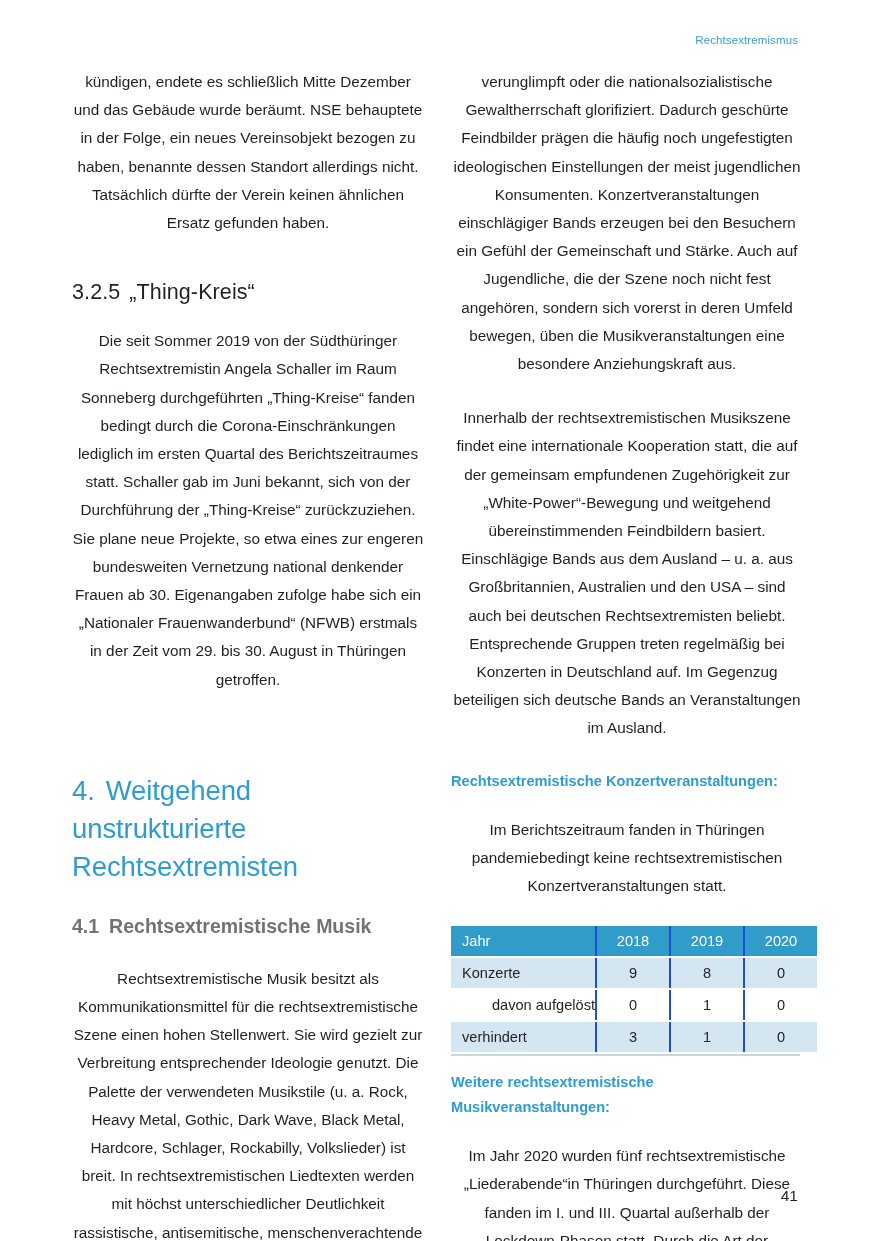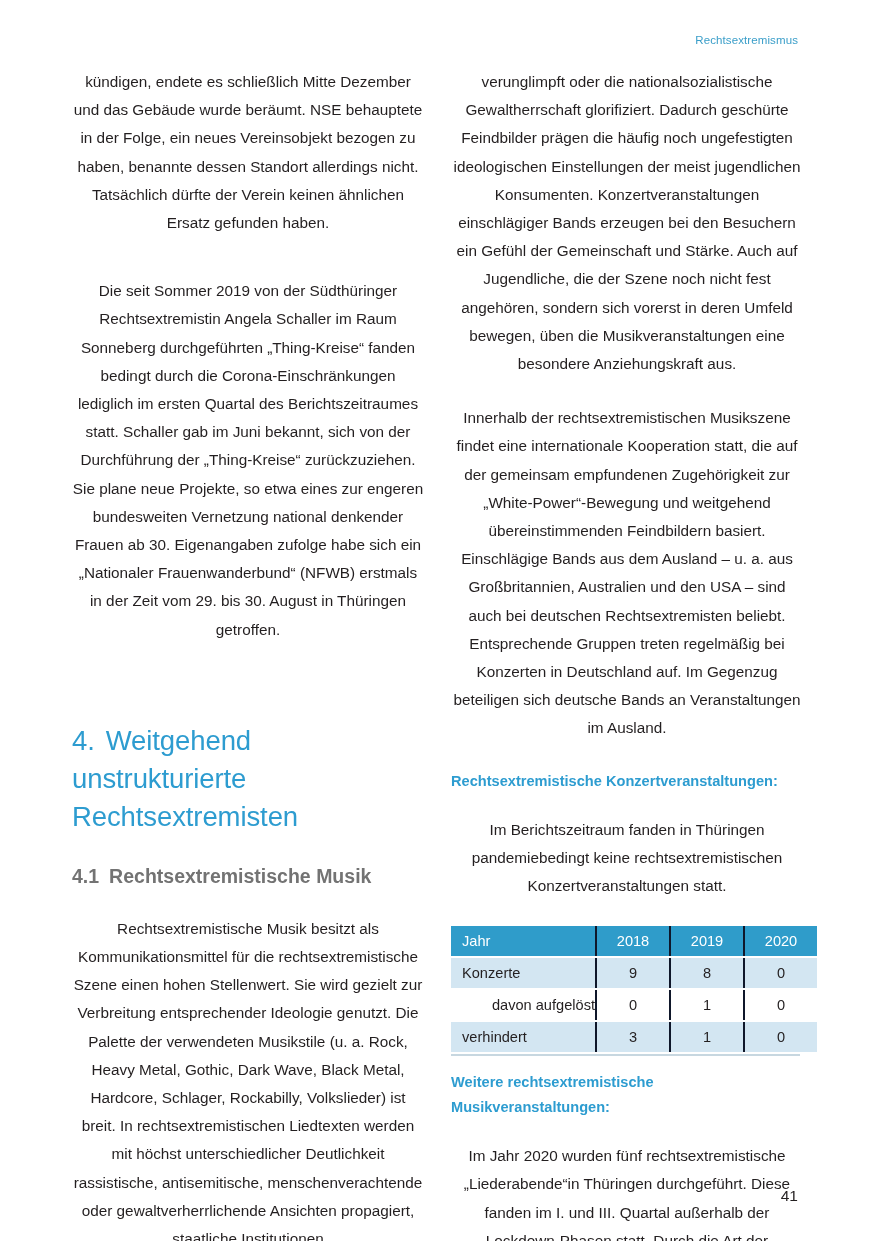--- a/index.html
+++ b/index.html
@@ -94,21 +94,21 @@
     margin: 6px 0 0 0;
     table-layout: fixed;
     font-size: 14.6px;
   }
   table.stats th,
   table.stats td {
     padding: 0;
     height: 30px;
     vertical-align: middle;
     font-weight: normal;
-    border-right: 2px solid #0f172a;
+    border-right: 2px solid #1d4ed8;
     border-bottom: 2px solid #ffffff;
   }
   table.stats th:last-child,
   table.stats td:last-child { border-right: none; }
   table.stats thead th {
     background: #2f9cca;
     color: #ffffff;
     border-bottom: 2px solid #ffffff;
   }
   table.stats .c-label { width: 133px; text-align: left; padding-left: 11px; }
@@ -144,20 +144,23 @@
 <div class="page">
 
   <div class="running-head">Rechtsextremismus</div>
 
   <div class="col col-left">
 
     <p class="body">kündigen, endete es schließlich Mitte Dezember und das Gebäude wurde beräumt. NSE behauptete in der Folge, ein neues Vereinsobjekt bezogen zu haben, benannte dessen Standort allerdings nicht. Tatsächlich dürfte der Verein keinen ähnlichen Ersatz gefunden haben.</p>
 
     <div class="spacer-small"></div>
 
+    <h3 class="sub-num">
+      <span class="num">3.2.5</span><span>„Thing-Kreis“</span>
+    </h3>
 
     <p class="body">Die seit Sommer 2019 von der Südthüringer Rechtsextremistin Angela Schaller im Raum Sonneberg durchgeführten „Thing-Kreise“ fanden bedingt durch die Corona-Einschränkungen lediglich im ersten Quartal des Berichtszeitraumes statt. Schaller gab im Juni bekannt, sich von der Durchführung der „Thing-Kreise“ zurückzuziehen. Sie plane neue Projekte, so etwa eines zur engeren bundesweiten Vernetzung national denkender Frauen ab 30. Eigenangaben zufolge habe sich ein „Nationaler Frauenwanderbund“ (NFWB) erstmals in der Zeit vom 29. bis 30. August in Thüringen getroffen.</p>
 
     <div class="spacer-chapter"></div>
 
     <h1 class="chapter">
       <span class="num">4.</span><span>Weitgehend unstrukturierte Rechtsextremisten</span>
     </h1>
 
     <h2 class="section">

